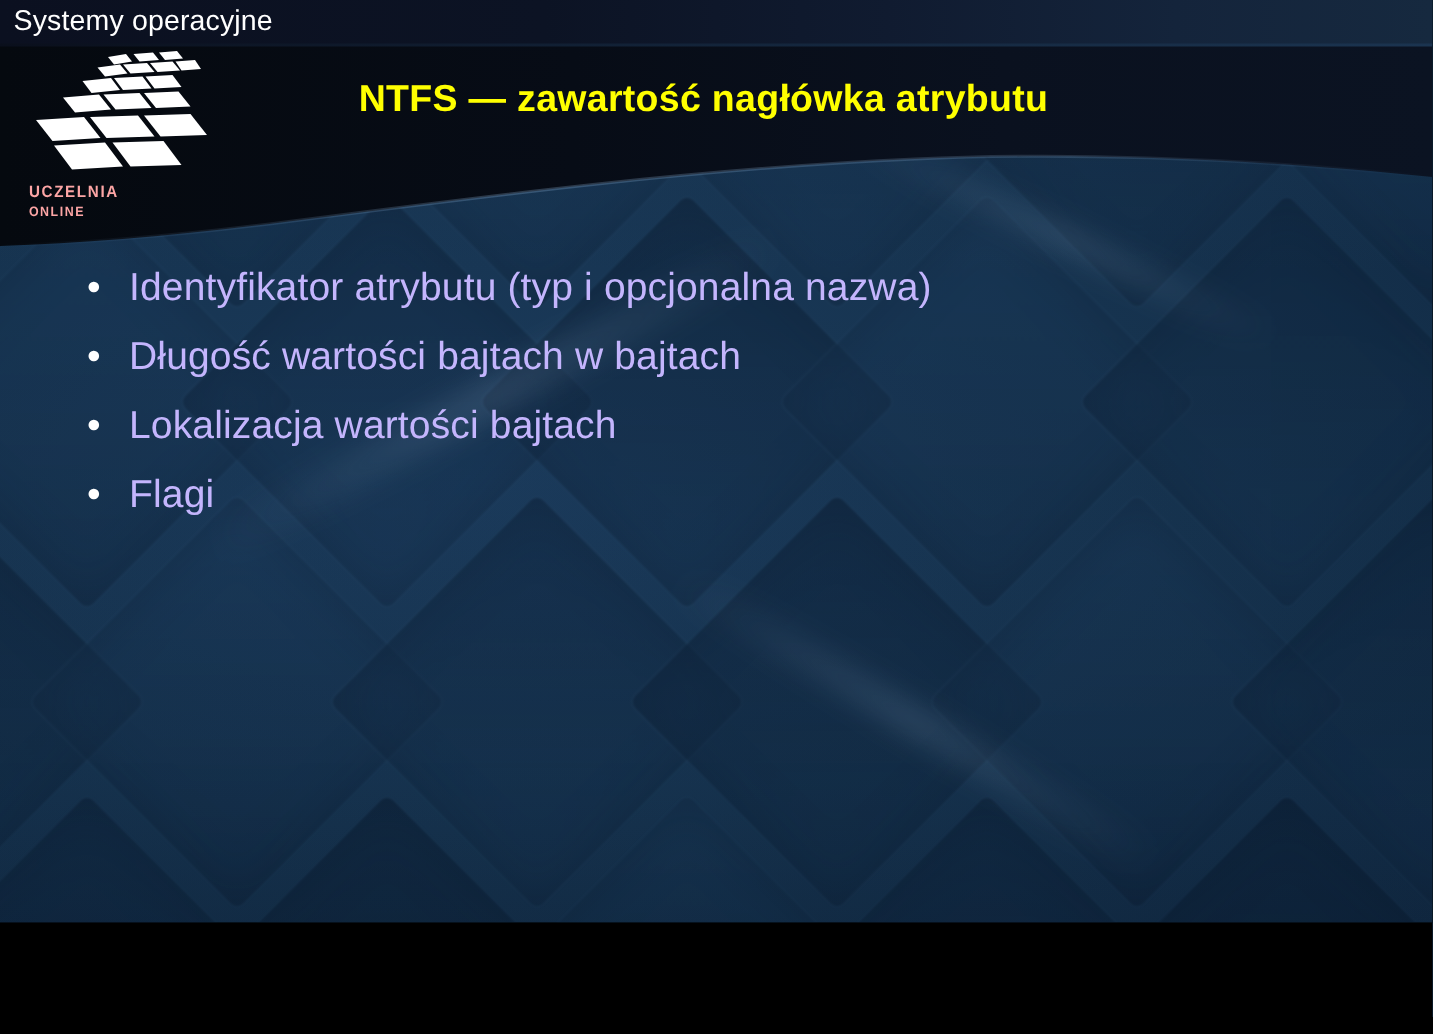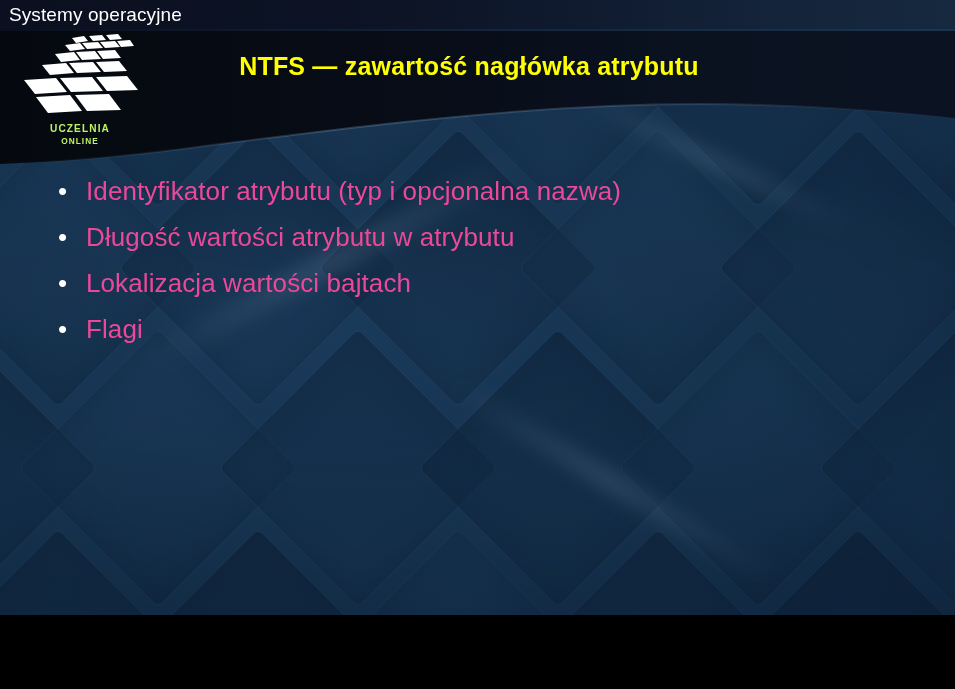--- a/index.html
+++ b/index.html
@@ -139,22 +139,22 @@
   .logo-mark {
     position: absolute;
     left: 0; top: 0;
     width: 132px; height: 90px;
   }
   .logo-text {
     position: absolute;
     left: 0;
     top: 90px;
     width: 132px;
-    text-align: center;
-    color: #bef264;
+    text-align: left;
+    color: #fca5a5;
   }
   .logo-text .l1 {
     display: block;
     font-size: 11px;
     font-weight: bold;
     letter-spacing: 1.2px;
     line-height: 13px;
     transform: scaleX(0.92);
   }
   .logo-text .l2 {
@@ -185,21 +185,21 @@
     font-size: 26px;
     line-height: 38px;
     color: #ffffff;
     text-align: left;
     padding-left: 6px;
     box-sizing: border-box;
   }
   .bullet-text {
     font-size: 26px;
     line-height: 38px;
-    color: #ec4899;
+    color: #c4b5fd;
     white-space: nowrap;
     letter-spacing: 0.1px;
   }
 
   
   .bottombar {
     position: absolute;
     left: 0;
     top: 672px;
     width: 955px;
@@ -318,21 +318,21 @@
 
   <div class="slide-title">NTFS — zawartość nagłówka atrybutu</div>
 
   <div class="bullets">
     <div class="bullet-row">
       <span class="bullet-dot">•</span>
       <span class="bullet-text">Identyfikator atrybutu (typ i opcjonalna nazwa)</span>
     </div>
     <div class="bullet-row">
       <span class="bullet-dot">•</span>
-      <span class="bullet-text">Długość wartości atrybutu w atrybutu</span>
+      <span class="bullet-text">Długość wartości bajtach w bajtach</span>
     </div>
     <div class="bullet-row">
       <span class="bullet-dot">•</span>
       <span class="bullet-text">Lokalizacja wartości bajtach</span>
     </div>
     <div class="bullet-row">
       <span class="bullet-dot">•</span>
       <span class="bullet-text">Flagi</span>
     </div>
   </div>

